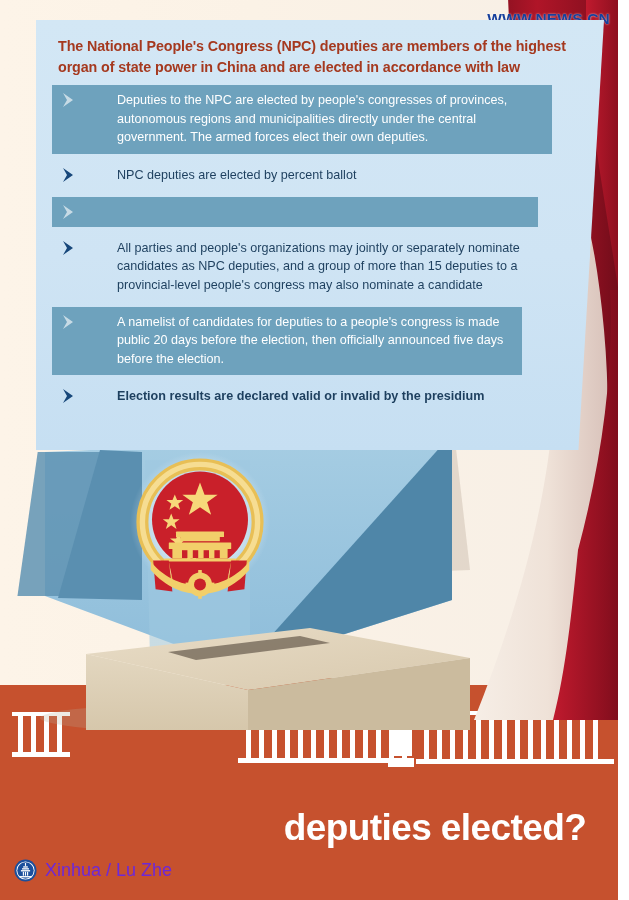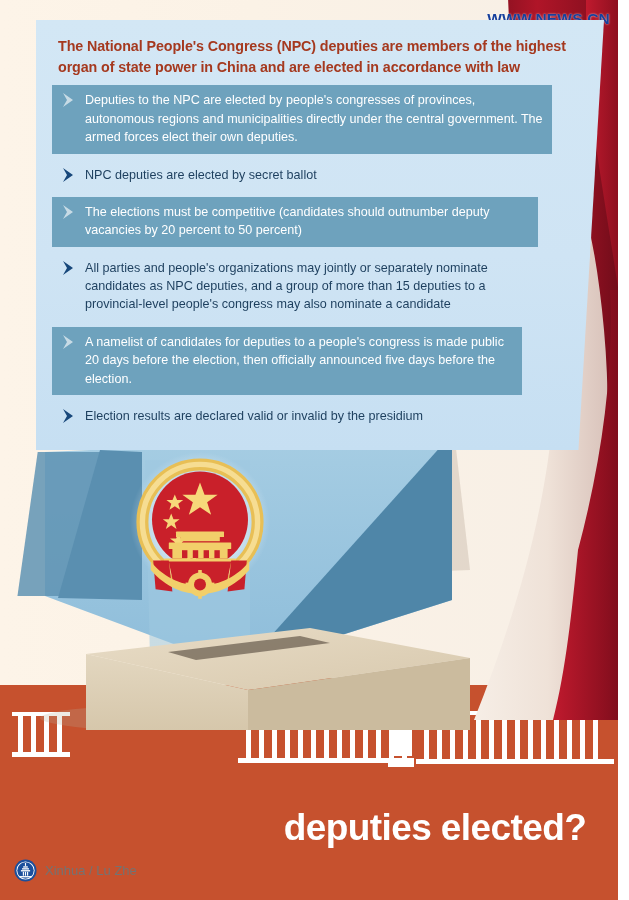--- a/index.html
+++ b/index.html
@@ -69,30 +69,30 @@
   .row.light {
     background: transparent;
     color: #1d3f5e;
   }
   .row .chev {
     flex: 0 0 auto;
     width: 17px; height: 16px;
     margin: 1px 7px 0 3px;
   }
   .row.dark .chev  { opacity: .62; }
-  .row .txt { flex: 1 1 auto; }
+  .row .txt { flex: 1 1 auto; margin-left: 32px; }
 
   
   .row.dark.w1 { width: 500px; }
   .row.dark.w3 { width: 486px; }
   .row.dark.w5 { width: 470px; }
 
   .row.light.w2 { width: 494px; }
   .row.light.w4 { width: 480px; }
-  .row.light.w6 { width: 462px; }
+  .row.light.w6 { width: 462px; font-weight: bold; }
 
   .gap { height: 6px; }
 
   
   .ballot-wrap { position: absolute; left: 0; top: 400px; width: 629px; height: 330px; }
 
   
   .watermark {
     position: absolute; right: 8px; top: 10px;
     color: #18409c;
@@ -113,21 +113,21 @@
     font-size: 37px;
     line-height: 1.08;
     letter-spacing: -0.6px;
   }
   .title .l2 { display: block; text-align: center; }
 
   
   .credit {
     position: absolute; left: 14px; bottom: 18px;
     display: flex; align-items: center; gap: 8px;
-    color: #737373; font-size: 13px;
+    color: #6d28d9; font-size: 18px;
   }
   .credit .logo { width: 23px; height: 23px; flex: 0 0 auto; }
 </style>
 </head>
 <body>
 
 <div id="poster">
 
   <div class="bg-cream"></div>
   <div class="bg-orange"></div>
@@ -316,30 +316,29 @@
         </svg>
         <span class="txt">Deputies to the NPC are elected by people's congresses of provinces, autonomous regions and municipalities directly under the central government. The armed forces elect their own deputies.</span>
       </div>
 
       <div class="gap"></div>
 
       <div class="row light w2">
         <svg class="chev" viewBox="0 0 17 16">
           <path d="M2 1 L12 8 L2 15 L6 8 Z" fill="#17477a"></path>
         </svg>
-        <span class="txt">NPC deputies are elected by secret ballot</span>
+        <span class="txt">NPC deputies are elected by percent ballot</span>
       </div>
 
       <div class="gap"></div>
 
       <div class="row dark w3">
         <svg class="chev" viewBox="0 0 17 16">
           <path d="M2 1 L12 8 L2 15 L6 8 Z" fill="currentColor"></path>
         </svg>
-        <span class="txt">The elections must be competitive (candidates should outnumber deputy vacancies by 20 percent to 50 percent)</span>
       </div>
 
       <div class="gap"></div>
 
       <div class="row light w4">
         <svg class="chev" viewBox="0 0 17 16">
           <path d="M2 1 L12 8 L2 15 L6 8 Z" fill="#17477a"></path>
         </svg>
         <span class="txt">All parties and people's organizations may jointly or separately nominate candidates as NPC deputies, and a group of more than 15 deputies to a provincial-level people's congress may also nominate a candidate</span>
       </div>

